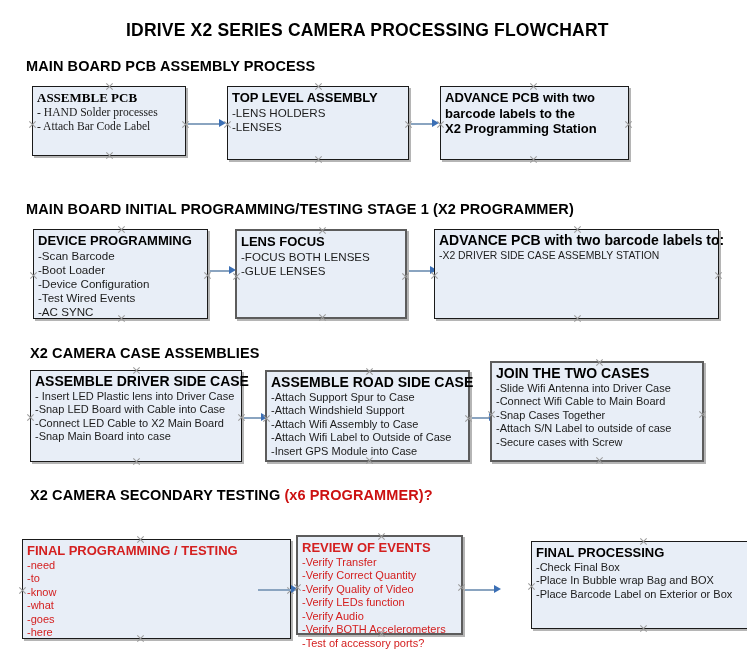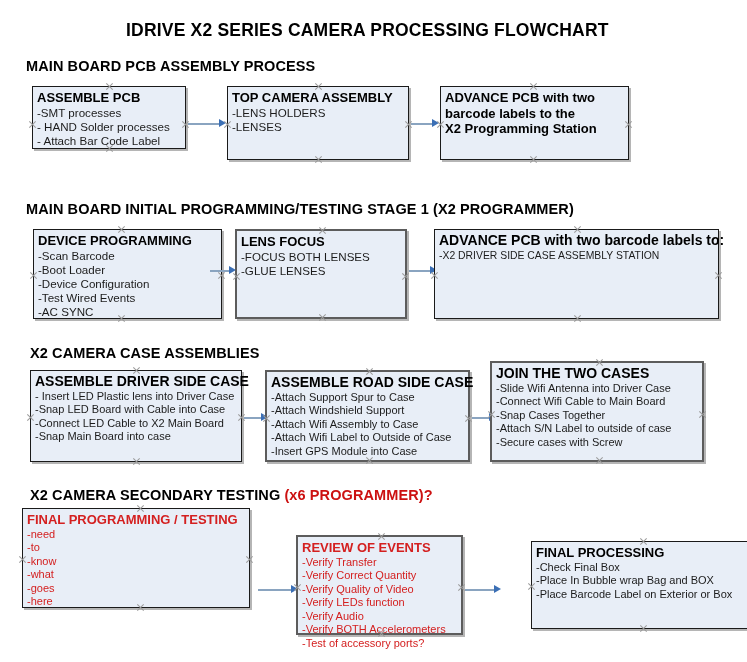--- a/index.html
+++ b/index.html
@@ -135,40 +135,39 @@
 </style>
 </head>
 <body>
 
 <div id="canvas">
 
   <div class="doc-title" style="left:126px; top:20px;">IDRIVE X2  SERIES CAMERA PROCESSING FLOWCHART</div>
 
   <div class="section-title" style="left:26px; top:58px;">MAIN BOARD PCB ASSEMBLY PROCESS</div>
 
-  <div class="node" style="left:32px; top:86px; width:154px; height:63px;">
+  <div class="node" style="left:32px; top:86px; width:154px; height:70px;font-family:Liberation Serif, serif;">
     <div class="node-title">ASSEMBLE PCB</div>
     <div class="node-lines">
-      <div class="node-line">-SMT processes</div>
       <div class="node-line">- HAND Solder processes</div>
       <div class="node-line">- Attach Bar Code Label</div>
     </div>
     <span class="handle" style="left:72px; top:-5px;"></span>
     <span class="handle" style="left:72px; bottom:-5px;"></span>
     <span class="handle" style="left:-5px; top:33px;"></span>
     <span class="handle" style="right:-5px; top:33px;"></span>
   </div>
 
   <div class="arrow" style="left:188px; top:118px; width:38px;">
     <span class="shaft" style="width:31px;"></span>
     <span class="head" style="left:31px;"></span>
   </div>
 
   <div class="node" style="left:227px; top:86px; width:182px; height:74px;">
-    <div class="node-title">TOP CAMERA ASSEMBLY</div>
+    <div class="node-title">TOP LEVEL ASSEMBLY</div>
     <div class="node-lines">
       <div class="node-line">-LENS HOLDERS</div>
       <div class="node-line">-LENSES</div>
     </div>
     <span class="handle" style="left:86px; top:-5px;"></span>
     <span class="handle" style="left:86px; bottom:-5px;"></span>
     <span class="handle" style="left:-5px; top:33px;"></span>
     <span class="handle" style="right:-5px; top:33px;"></span>
   </div>
 
@@ -182,21 +181,21 @@
     <div class="node-title">barcode labels to the</div>
     <div class="node-title"> X2 Programming Station</div>
     <span class="handle" style="left:88px; top:-5px;"></span>
     <span class="handle" style="left:88px; bottom:-5px;"></span>
     <span class="handle" style="left:-5px; top:33px;"></span>
     <span class="handle" style="right:-5px; top:33px;"></span>
   </div>
 
   <div class="section-title" style="left:26px; top:201px;">MAIN BOARD INITIAL PROGRAMMING/TESTING STAGE 1 (X2 PROGRAMMER)</div>
 
-  <div class="node" style="left:33px; top:229px; width:189px; height:90px;">
+  <div class="node" style="left:33px; top:229px; width:175px; height:90px;">
     <div class="node-title">DEVICE PROGRAMMING</div>
     <div class="node-lines">
       <div class="node-line">-Scan Barcode</div>
       <div class="node-line">-Boot Loader</div>
       <div class="node-line">-Device Configuration</div>
       <div class="node-line">-Test Wired Events</div>
       <div class="node-line">-AC SYNC</div>
     </div>
     <span class="handle" style="left:83px; top:-5px;"></span>
     <span class="handle" style="left:83px; bottom:-5px;"></span>
@@ -290,21 +289,21 @@
     <span class="handle" style="left:103px; top:-5px;"></span>
     <span class="handle" style="left:103px; bottom:-5px;"></span>
     <span class="handle" style="left:-5px; top:47px;"></span>
     <span class="handle" style="right:-5px; top:47px;"></span>
   </div>
 
   <div class="section-title" style="left:30px; top:487px;">
     <span>X2 CAMERA SECONDARY TESTING </span><span class="accent">(x6 PROGRAMMER)?</span>
   </div>
 
-  <div class="node" style="left:22px; top:508px; width:228px; height:100px;">
+  <div class="node" style="left:22px; top:539px; width:269px; height:100px;">
     <div class="node-title red">FINAL PROGRAMMING / TESTING</div>
     <div class="node-lines">
       <div class="node-line small red">-need</div>
       <div class="node-line small red">-to</div>
       <div class="node-line small red">-know</div>
       <div class="node-line small red">-what</div>
       <div class="node-line small red">-goes</div>
       <div class="node-line small red">-here</div>
     </div>
     <span class="handle" style="left:113px; top:-5px;"></span>

